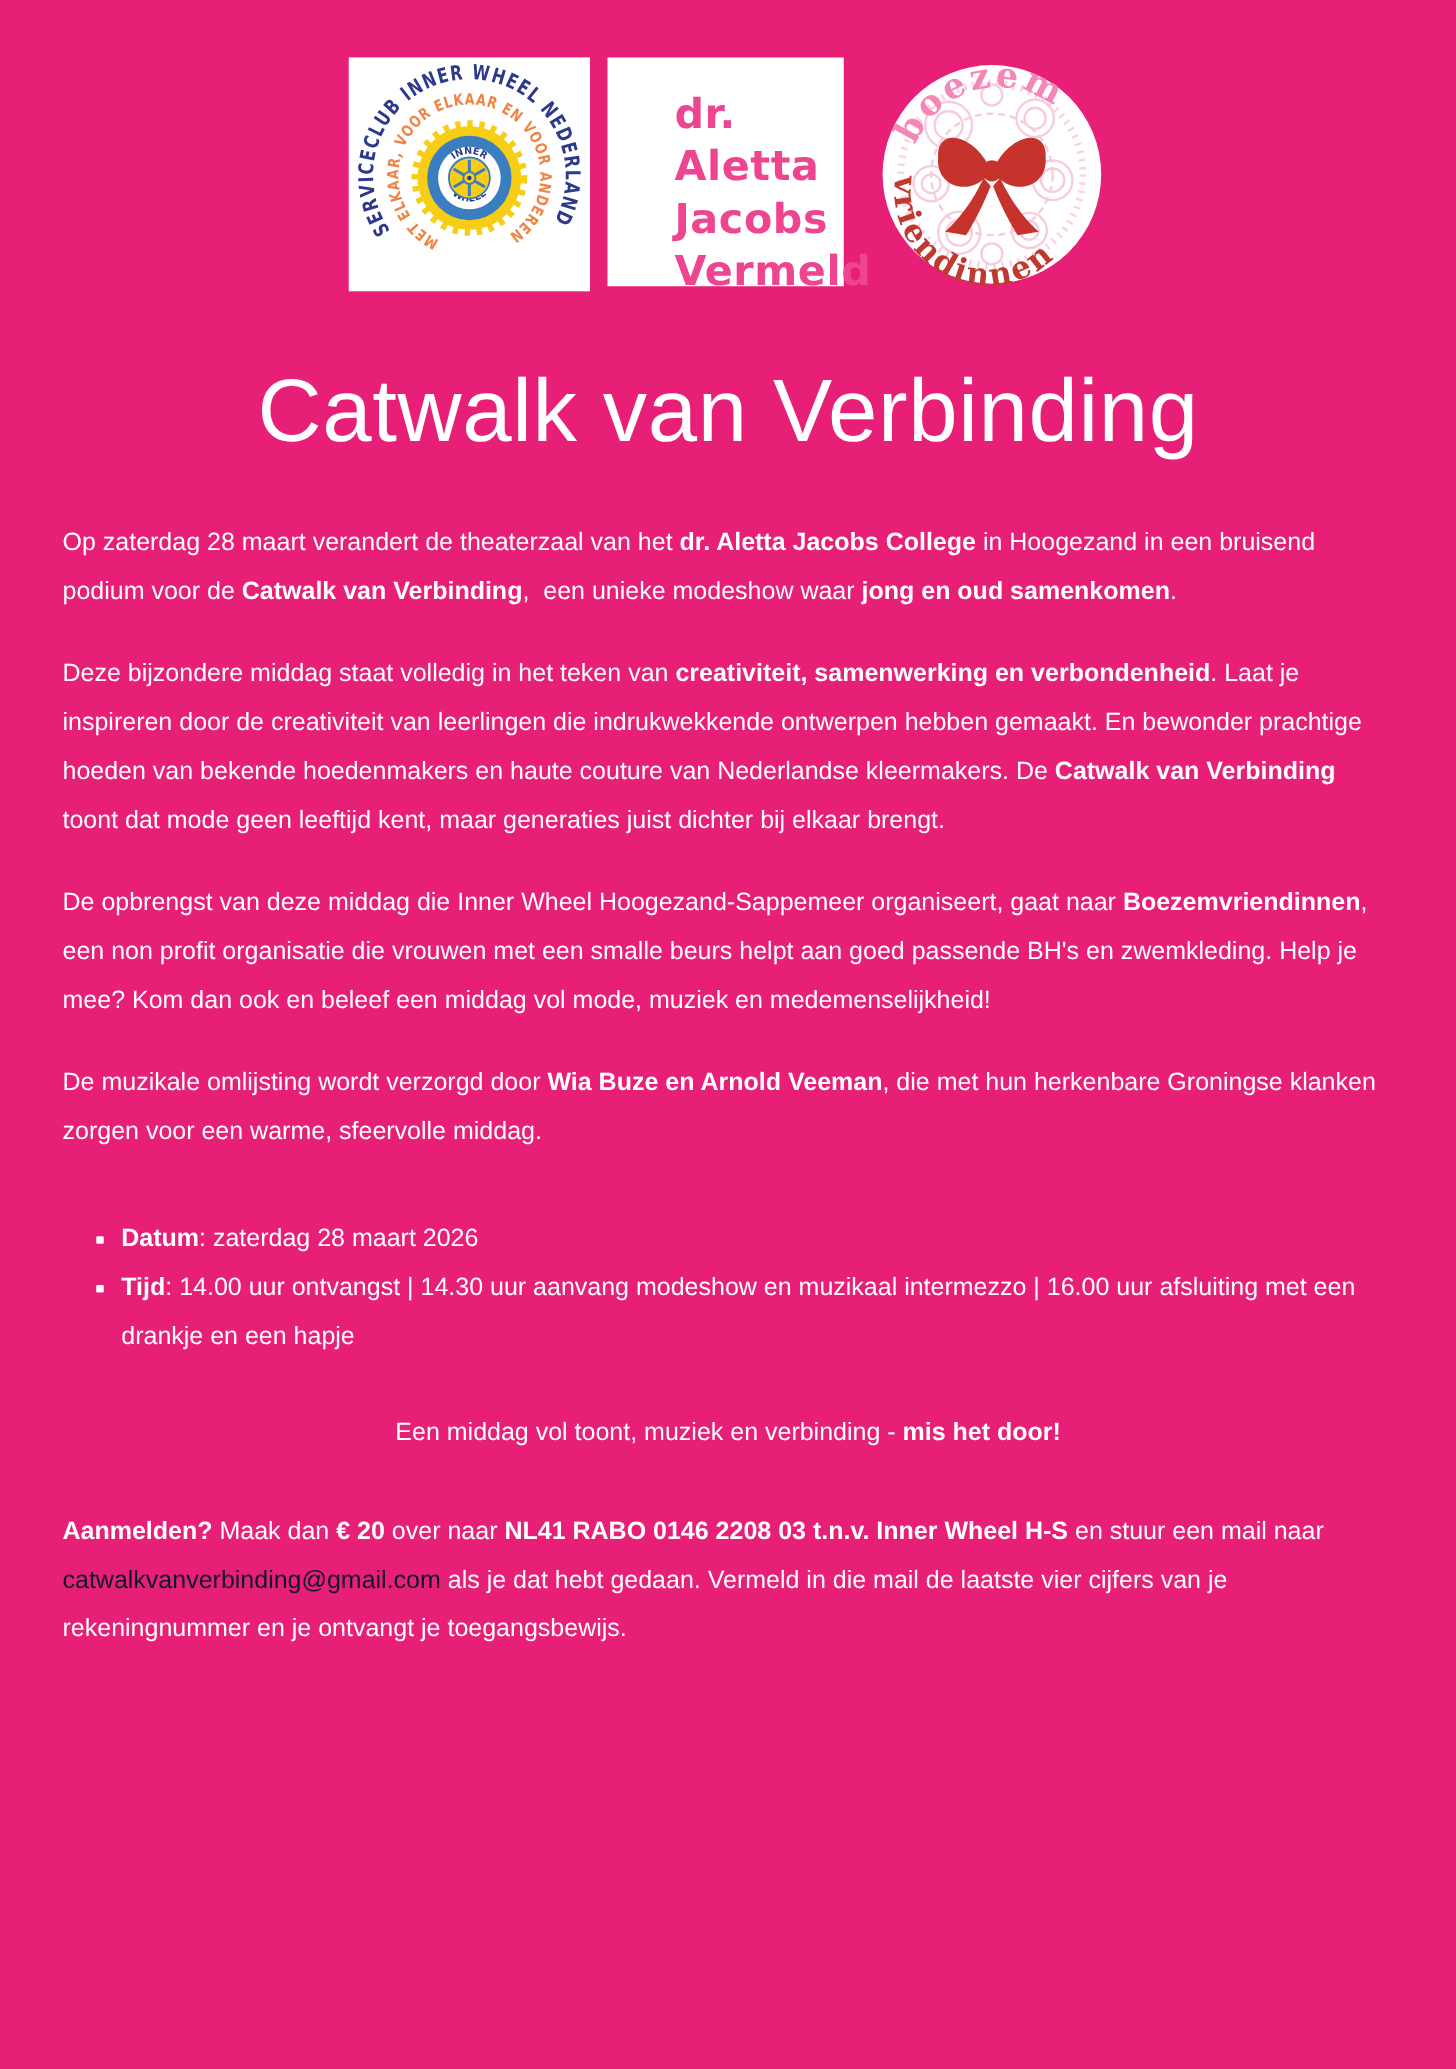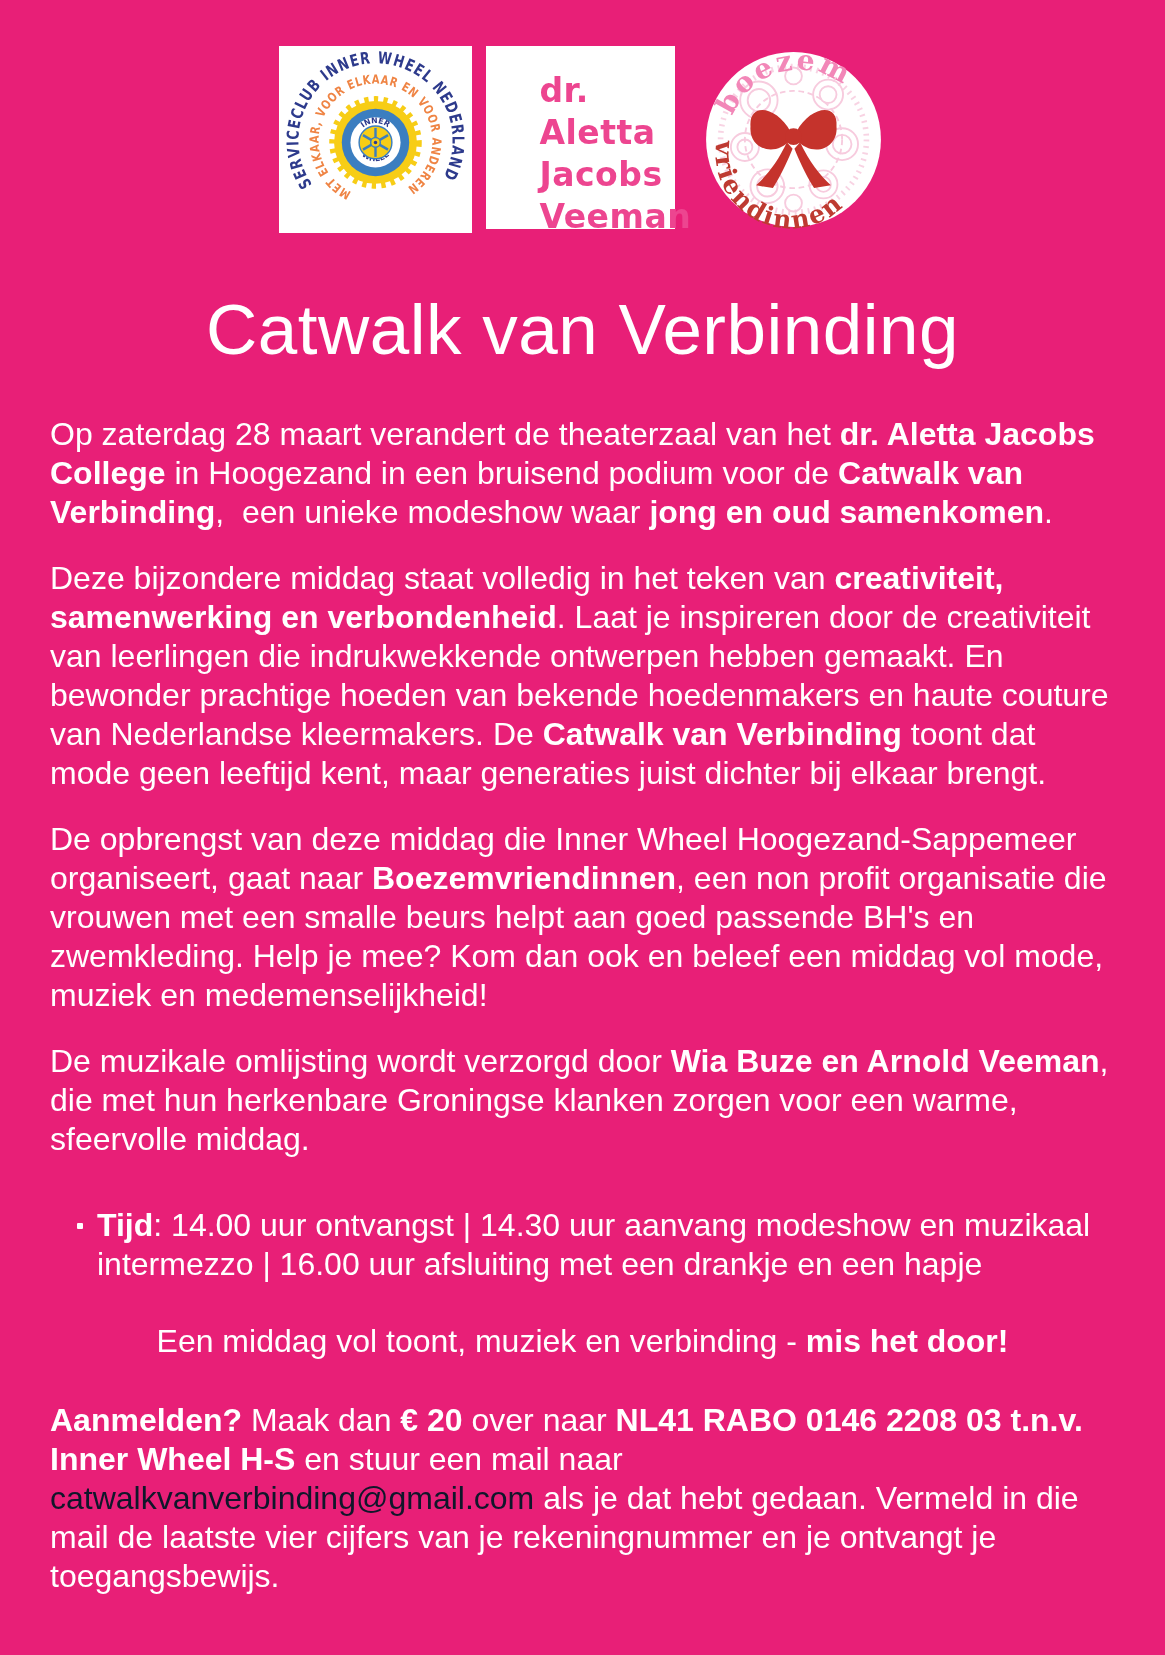--- a/index.html
+++ b/index.html
@@ -19,21 +19,21 @@
     font-size:33px; font-weight:700; color:#ED4590; line-height:42px; letter-spacing:0.5px;
   }
   .logo-bv { width:187px; height:187px; }
   .logo-bv svg { width:100%; height:100%; display:block; }
 
   .page-title {
     margin:54px 0 0; text-align:center;
     font-size:71px; font-weight:400; line-height:86px; letter-spacing:0.5px; color:#FFFFFF;
   }
 
-  .content { padding:42px 50px 0; font-size:32px; line-height:39px; }
+  .content { padding:42px 50px 0; font-size:20px; line-height:39px; }
   .para { margin:0 0 27px; white-space:pre-wrap; }
   .b { font-weight:700; }
 
   .details { list-style:none; margin:47px 0 0; padding:0 0 0 26px; }
   .detail { position:relative; padding-left:21px; white-space:pre-wrap; }
   .detail::before {
     content:""; position:absolute; left:1px; top:17px;
     width:6px; height:6px; background:#FFFFFF; border-radius:1px;
   }
 
@@ -83,21 +83,21 @@
           <circle cx="100" cy="100" r="5" fill="#F7CD16" stroke="#3B7EC0" stroke-width="1.5"></circle>
           <circle cx="100" cy="100" r="1.8" fill="#2D3A8C"></circle>
         </g>
       </svg>
     </div>
 
     <div class="logo-box logo-college">
       <div class="college-line">dr.</div>
       <div class="college-line">Aletta</div>
       <div class="college-line">Jacobs</div>
-      <div class="college-line">Veeman</div>
+      <div class="college-line">Vermeld</div>
     </div>
 
     <div class="logo-bv">
       <svg viewBox="0 0 200 200">
         <defs>
           <path id="bv-top" d="M 32,84 A 76,76 0 0 1 162,50" fill="none"></path>
           <path id="bv-bot" d="M 22,86 A 80,80 0 0 0 164,158" fill="none"></path>
         </defs>
         <circle cx="100" cy="100" r="93.5" fill="#FFFFFF"></circle>
         <g fill="none" stroke="#F7CBDE" stroke-width="2">
@@ -141,20 +141,21 @@
 
     <p class="para"><span>Op zaterdag 28 maart verandert de theaterzaal van het </span><span class="b">dr. Aletta Jacobs College</span><span> in Hoogezand in een bruisend podium voor de </span><span class="b">Catwalk van Verbinding</span><span>,  een unieke modeshow waar </span><span class="b">jong en oud samenkomen</span><span>.</span></p>
 
     <p class="para"><span>Deze bijzondere middag staat volledig in het teken van </span><span class="b">creativiteit, samenwerking en verbondenheid</span><span>. Laat je inspireren door de creativiteit van leerlingen die indrukwekkende ontwerpen hebben gemaakt. En bewonder prachtige hoeden van bekende hoedenmakers en haute couture van Nederlandse kleermakers. De </span><span class="b">Catwalk van Verbinding</span><span> toont dat mode geen leeftijd kent, maar generaties juist dichter bij elkaar brengt.</span></p>
 
     <p class="para"><span>De opbrengst van deze middag die Inner Wheel Hoogezand-Sappemeer organiseert, gaat naar </span><span class="b">Boezemvriendinnen</span><span>, een non profit organisatie die vrouwen met een smalle beurs helpt aan goed passende BH's en zwemkleding. Help je mee? Kom dan ook en beleef een middag vol mode, muziek en medemenselijkheid!</span></p>
 
     <p class="para"><span>De muzikale omlijsting wordt verzorgd door </span><span class="b">Wia Buze en Arnold Veeman</span><span>, die met hun herkenbare Groningse klanken zorgen voor een warme, sfeervolle middag.</span></p>
 
     <ul class="details">
+      <li class="detail"><span class="b">Datum</span><span>: zaterdag 28 maart 2026</span></li>
       <li class="detail"><span class="b">Tijd</span><span>: 14.00 uur ontvangst | 14.30 uur aanvang modeshow en muzikaal intermezzo | 16.00 uur afsluiting met een drankje en een hapje</span></li>
     </ul>
 
     <p class="tagline"><span>Een middag vol toont, muziek en verbinding - </span><span class="b">mis het door!</span></p>
 
     <p class="signup"><span class="b">Aanmelden?</span><span> Maak dan </span><span class="b">€ 20</span><span> over naar </span><span class="b">NL41 RABO 0146 2208 03 t.n.v. Inner Wheel H-S</span><span> en stuur een mail naar </span><a class="mail" href="#">catwalkvanverbinding@gmail.com</a><span> als je dat hebt gedaan. Vermeld in die mail de laatste vier cijfers van je rekeningnummer en je ontvangt je toegangsbewijs.</span></p>
 
   </div>
 </div>
 

